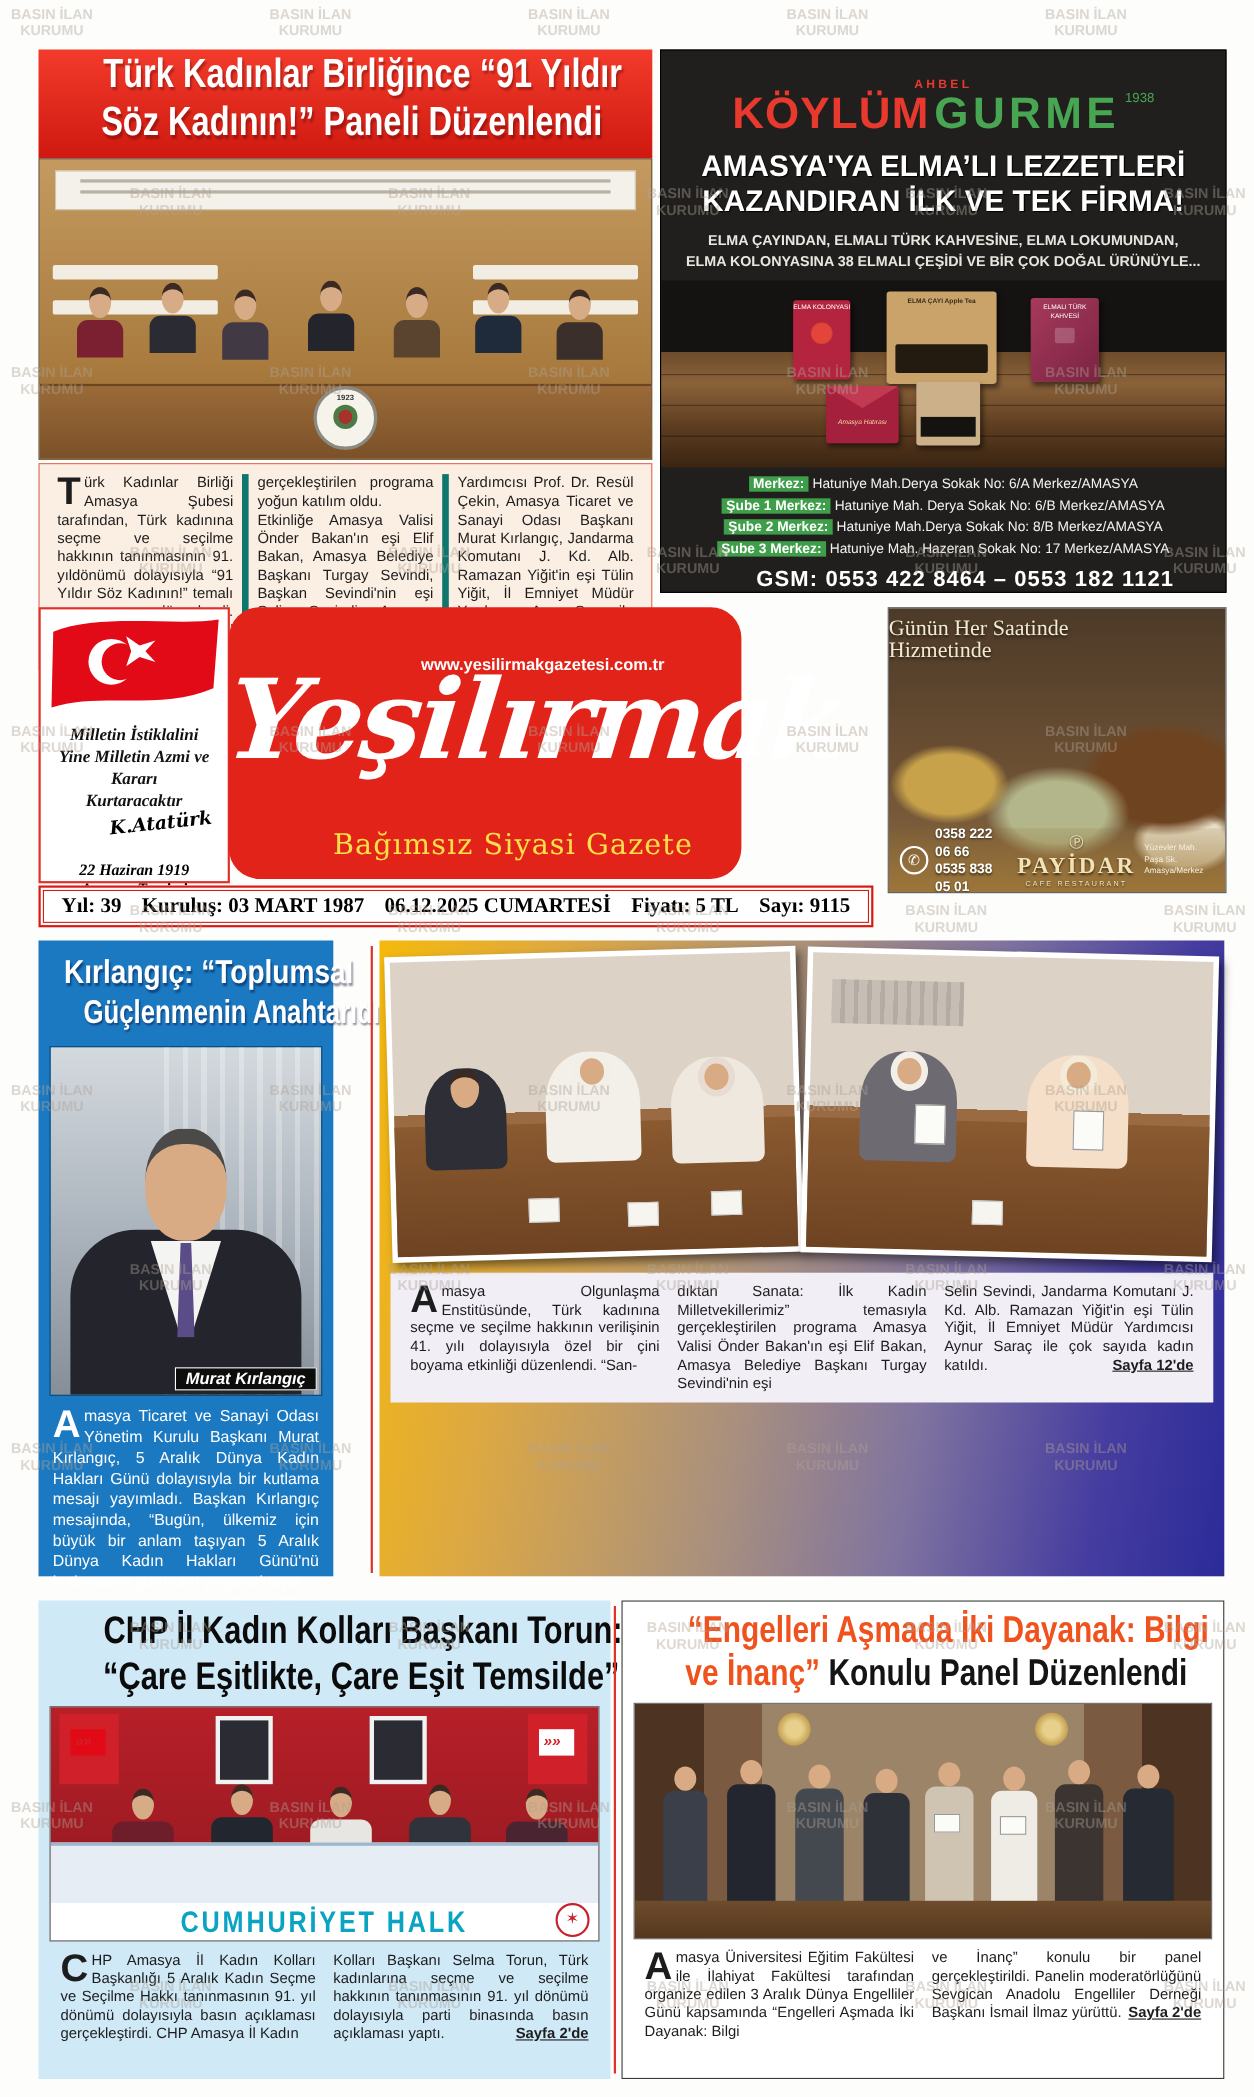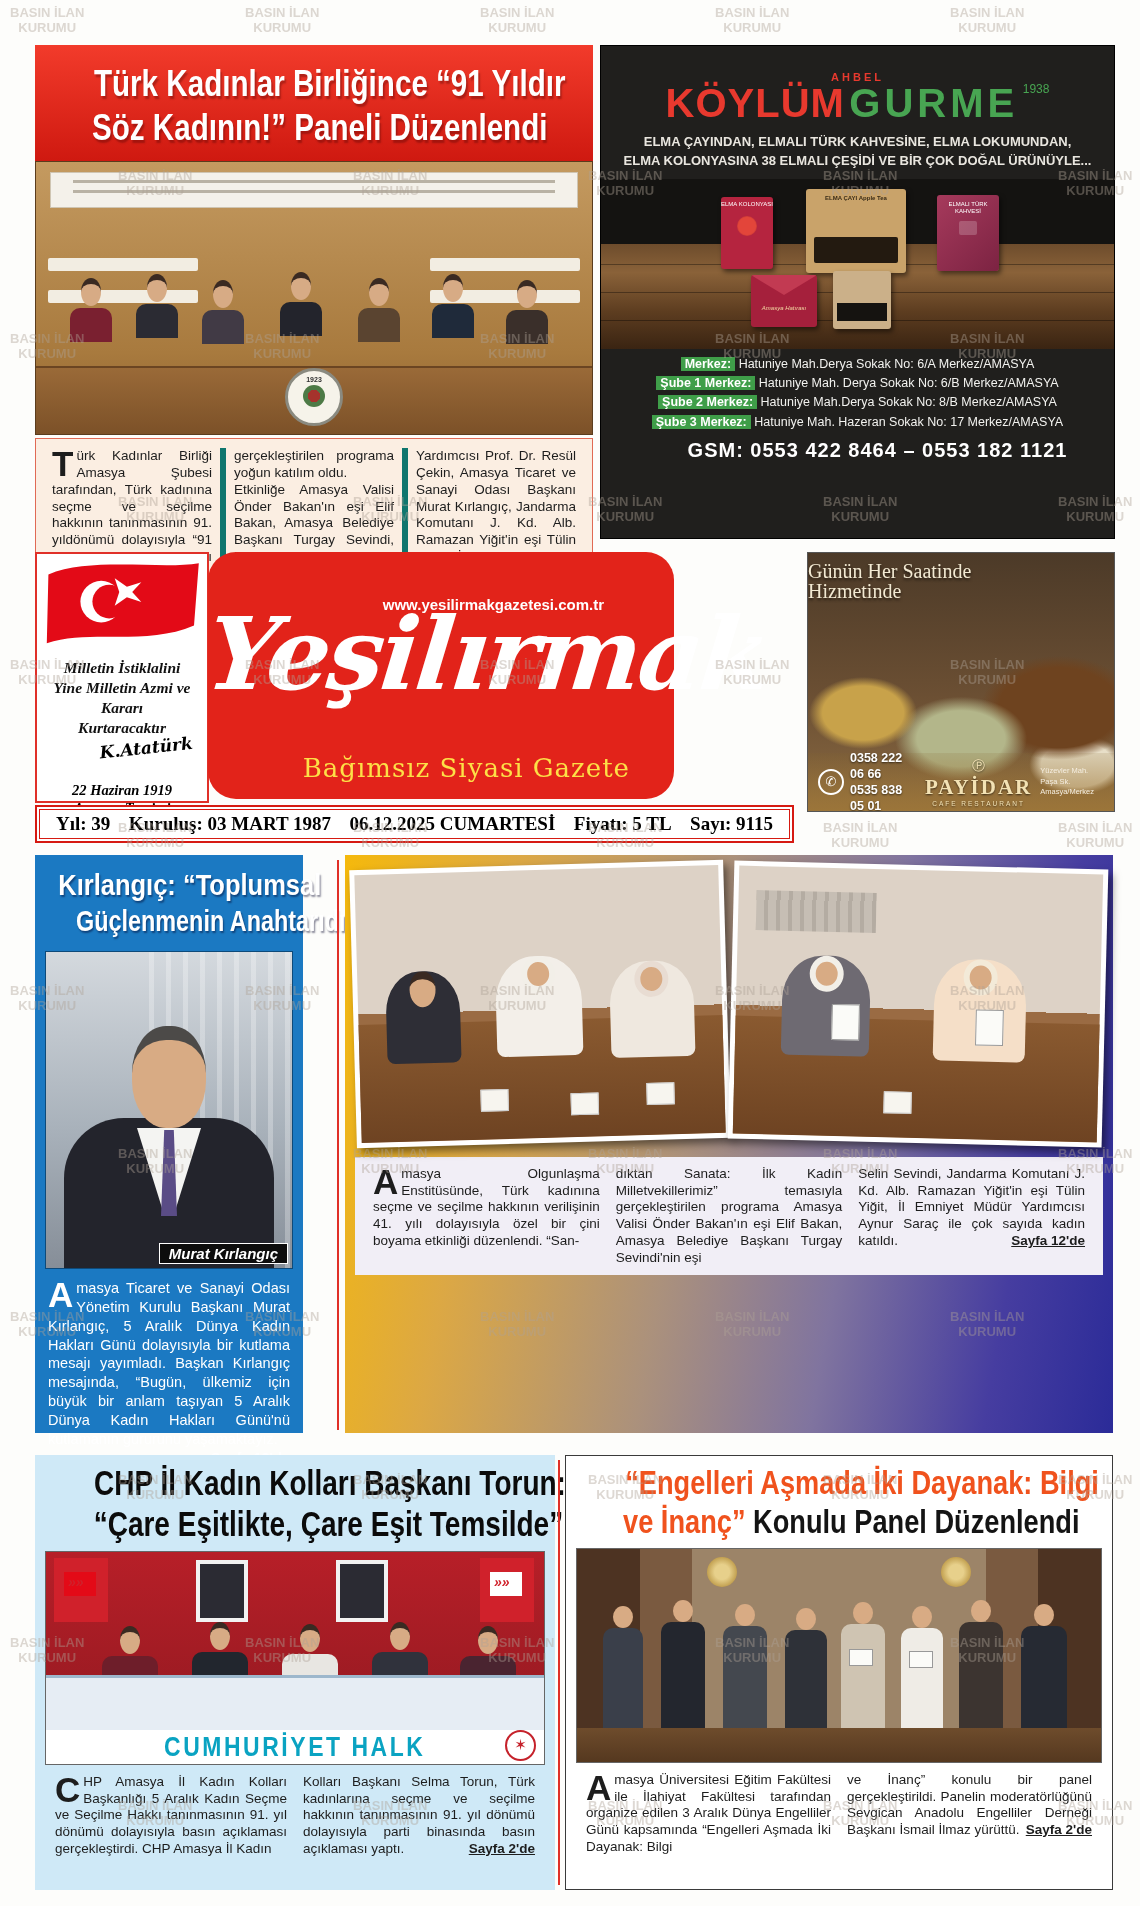--- a/index.html
+++ b/index.html
@@ -9,21 +9,21 @@
   .cond{display:inline-block;transform:scaleX(.8);transform-origin:center;white-space:nowrap;}
   .cond85{display:inline-block;transform:scaleX(.85);transform-origin:center;white-space:nowrap;}
 
   
   .wm{position:absolute;color:rgba(175,163,150,.42);font-weight:bold;font-size:13px;
       line-height:1.15;white-space:pre;text-align:center;pointer-events:none;z-index:60;}
 
   
   #a1{left:35px;top:45px;width:558px;}
   #a1 .head{background:linear-gradient(180deg,#f23b2b,#cf1910);color:#fff;text-align:center;
-            padding:17px 0 12px;font-weight:bold;font-size:37px;line-height:1.18;
+            padding:0 0 12px;font-weight:bold;font-size:37px;line-height:1.18;
             text-shadow:2px 3px 2px rgba(70,0,0,.35);}
   .conf{position:relative;height:272px;background:linear-gradient(180deg,#c49a60,#a87a3e 70%,#8f6330);
         border:1px solid #5a3c1d;overflow:hidden;}
   .conf .banner{position:absolute;left:14px;right:14px;top:10px;height:34px;background:#f4f1ea;
         border:1px solid #cfc5b2;}
   .conf .banner i{display:block;height:3px;background:#b9b2a4;margin:7px 22px 0;}
   .stripe{position:absolute;height:13px;background:#f2ede2;border-radius:2px;}
   .deskrow{position:absolute;left:0;right:0;bottom:0;height:66px;
         background:linear-gradient(180deg,#9a6a38,#7c5128);border-top:2px solid #6b4522;}
   .emblem{position:absolute;left:50%;bottom:8px;transform:translateX(-50%);width:52px;height:52px;
@@ -245,20 +245,24 @@
   </div>
 </div>
 
 <div id="ad1" class="abs">
   <div class="brandrow">
     <span class="ahbel">AHBEL</span>
     <span class="koylum">KÖYLÜM</span>
     <span class="gurme">GURME</span>
     <span class="yr">1938</span>
   </div>
+  <div class="h1">
+    <span>AMASYA'YA ELMA’LI LEZZETLERİ</span><br>
+    <span>KAZANDIRAN İLK VE TEK FİRMA!</span>
+  </div>
   <div class="sub">
     <span>ELMA ÇAYINDAN, ELMALI TÜRK KAHVESİNE, ELMA LOKUMUNDAN,</span><br>
     <span>ELMA KOLONYASINA 38 ELMALI ÇEŞİDİ VE BİR ÇOK DOĞAL ÜRÜNÜYLE...</span>
   </div>
   <div class="prodarea">
     <div class="plank" style="bottom:28px;"></div>
       <div class="plank" style="bottom:56px;"></div>
       <div class="plank" style="bottom:84px;"></div>
     <div class="pack" style="left:120px;top:18px;width:52px;height:72px;background:#b5243f;">
       <div style="margin-top:4px;">ELMA KOLONYASI</div>

